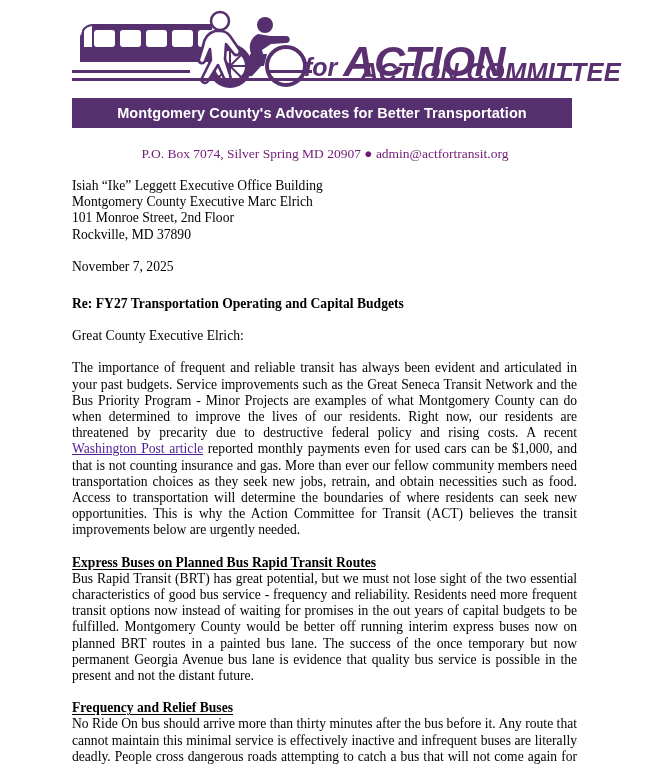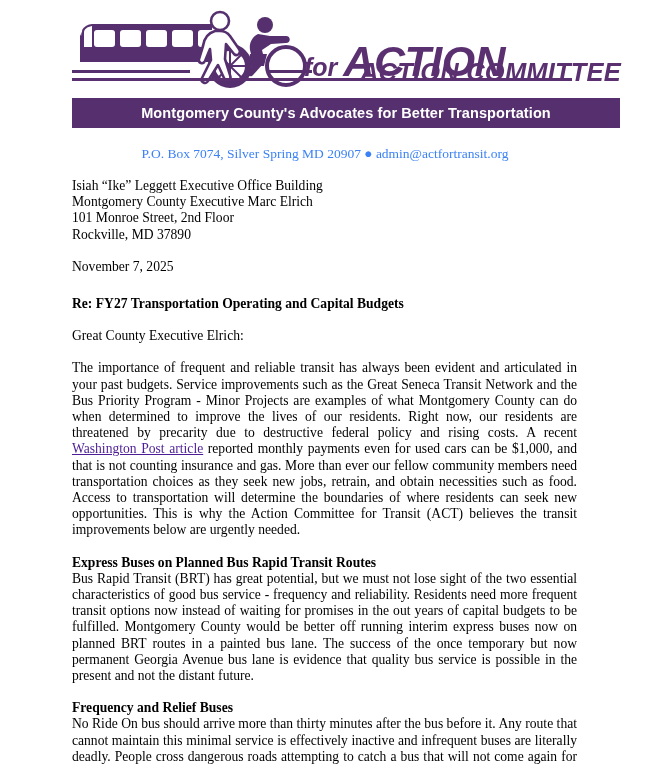--- a/index.html
+++ b/index.html
@@ -100,21 +100,21 @@
     top: 78px;
     width: 500px;
     height: 3px;
     background: #5B3070;
   }
 
   .tagline-bar {
     position: absolute;
     left: 72px;
     top: 98px;
-    width: 548px;
+    width: 500px;
     height: 30px;
     background: #56306E;
     display: flex;
     align-items: center;
     justify-content: center;
   }
   .tagline-text {
     font-family: "Liberation Sans", "DejaVu Sans", sans-serif;
     font-weight: bold;
     font-size: 14.5px;
@@ -124,21 +124,21 @@
   }
 
   .contact-line {
     position: absolute;
     left: 0;
     top: 146px;
     width: 650px;
     text-align: center;
     font-family: "Liberation Serif", "DejaVu Serif", serif;
     font-size: 13.5px;
-    color: #3b82f6;
+    color: #701a75;
     white-space: nowrap;
   }
 
   
   .body-wrap {
     position: absolute;
     left: 72px;
     top: 178px;
     width: 505px;
     font-size: 13.6px;
@@ -154,20 +154,21 @@
 
   .salutation { }
 
   p.para {
     margin: 0;
     text-align: justify;
   }
 
   .section-heading {
     font-weight: bold;
+    text-decoration: underline;
     text-underline-offset: 1.5px;
   }
 
   a.doclink {
     color: #4c1d95;
     text-decoration: underline;
   }
 
   .spacer-sm { height: 16px; }
   .spacer-md { height: 17px; }

